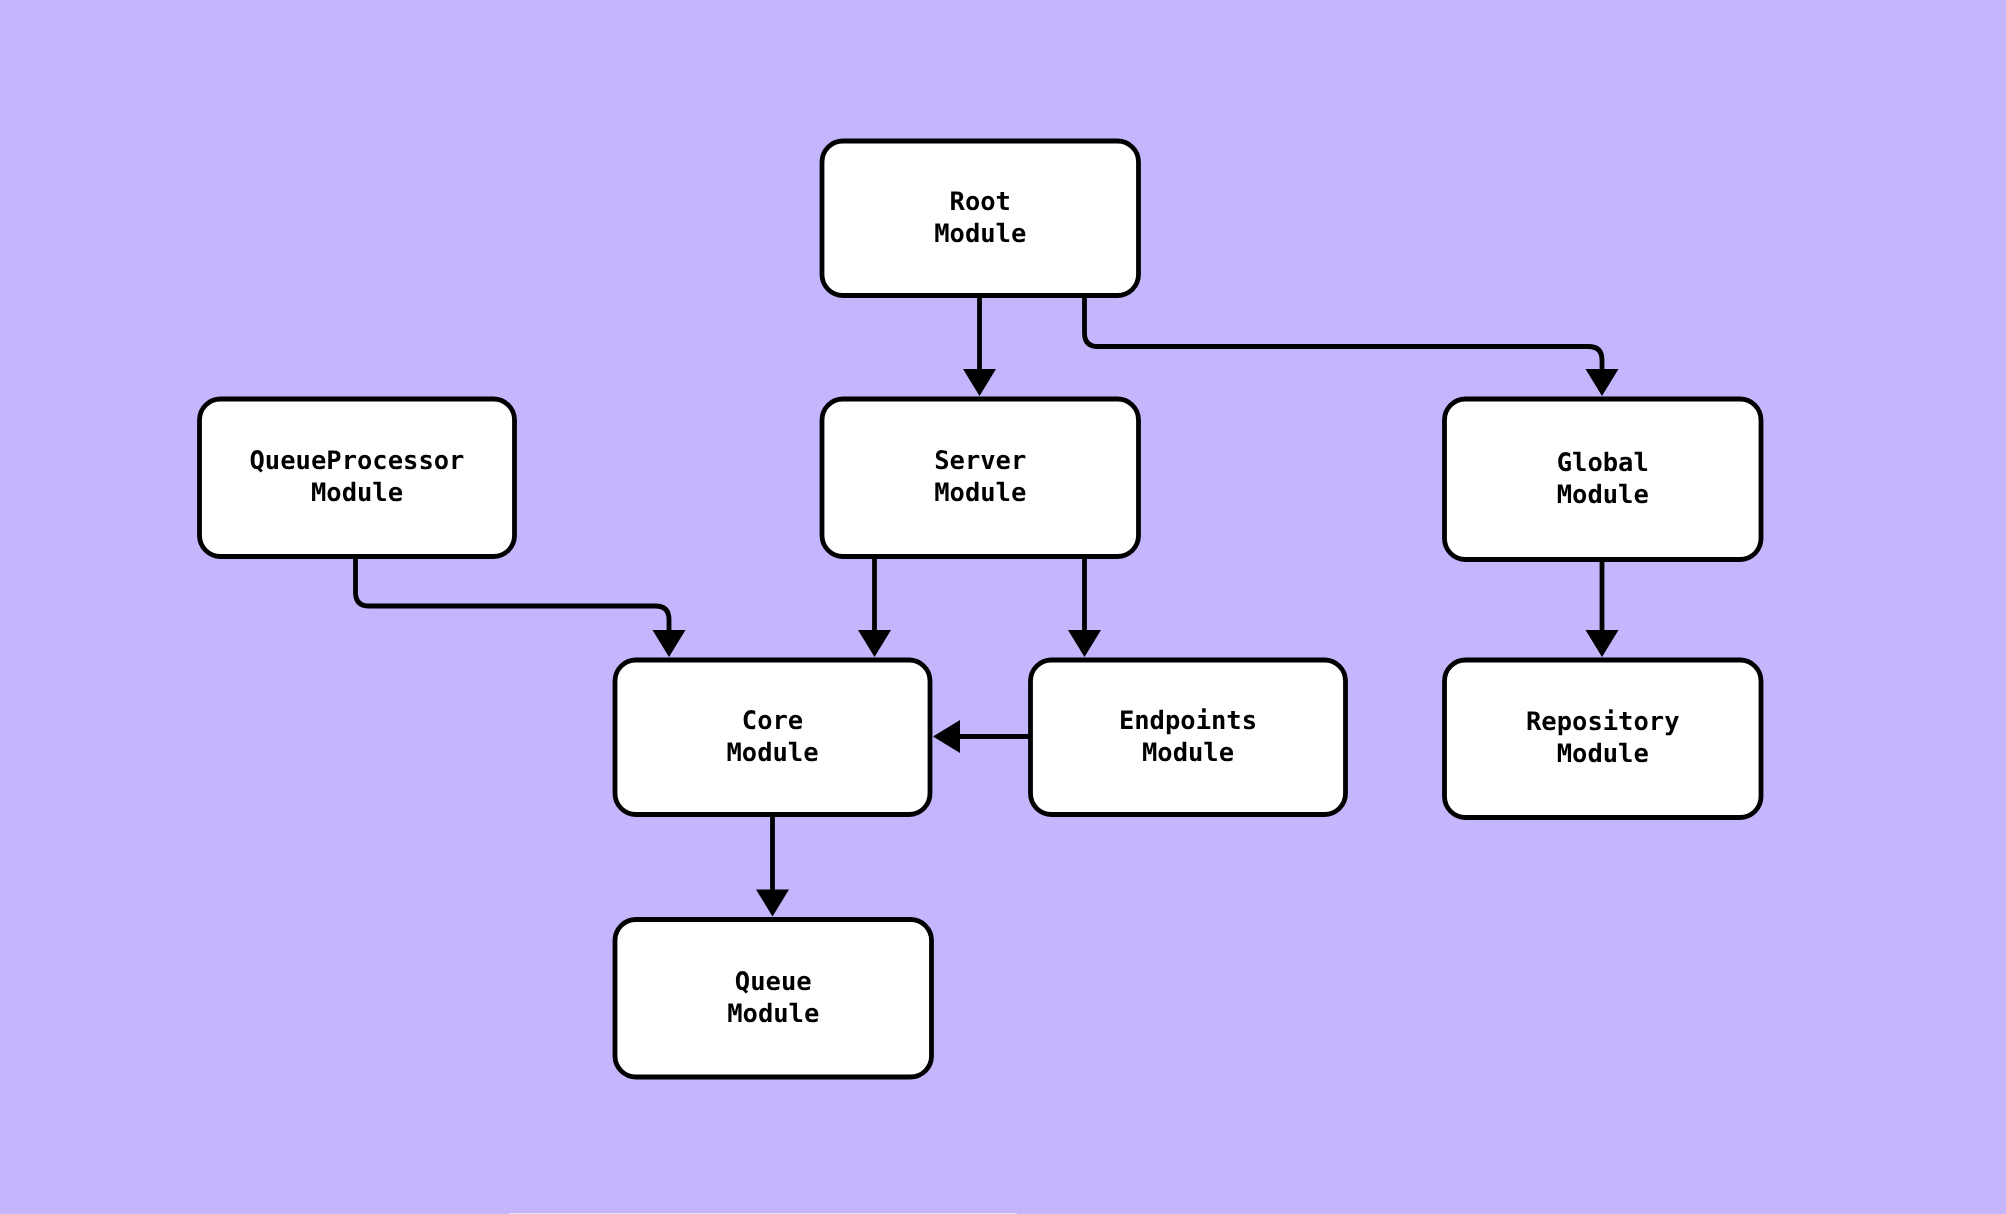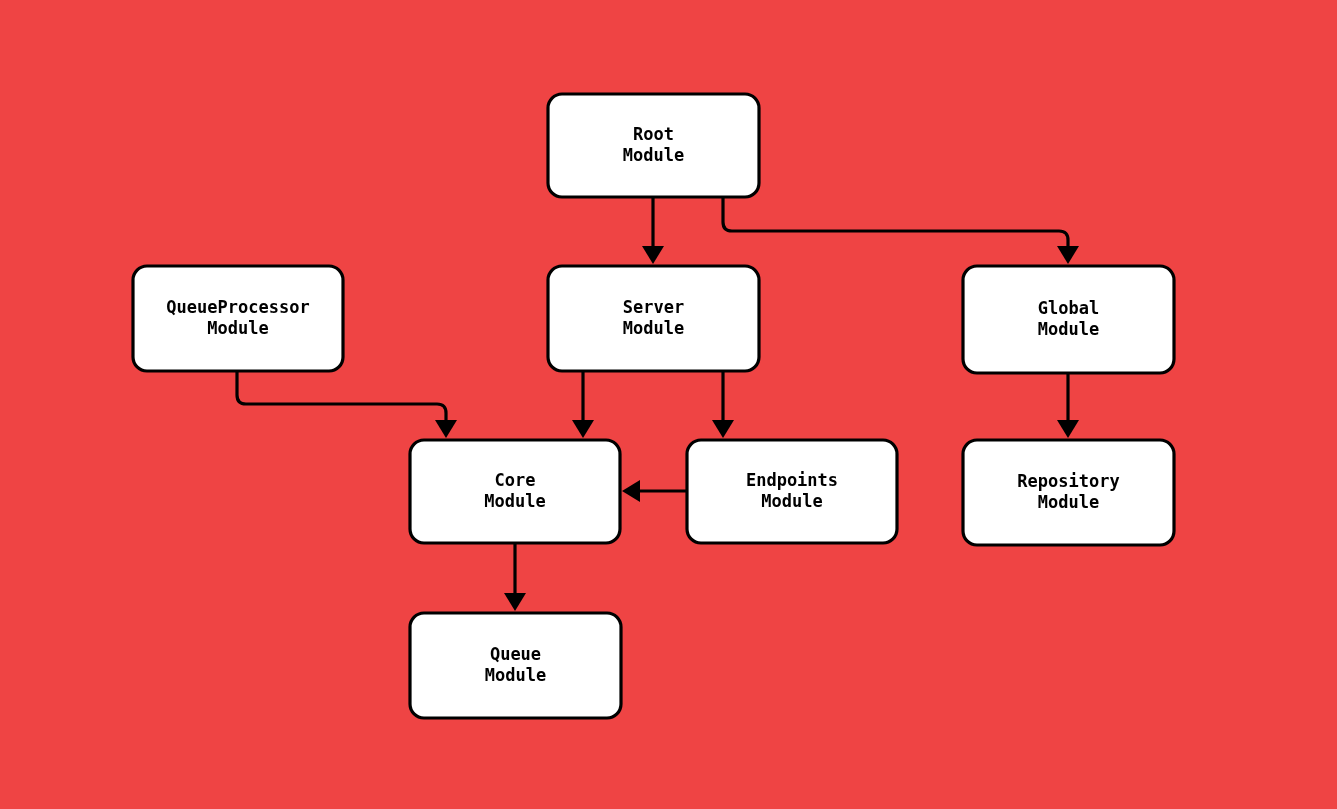--- a/index.html
+++ b/index.html
@@ -11,21 +11,21 @@
   body {
     width: 1337px;
     height: 809px;
     font-family: "DejaVu Sans Mono", "Liberation Mono", monospace;
     overflow: hidden;
   }
   #diagram-root {
     position: relative;
     width: 1337px;
     height: 809px;
-    background: #ef4444;
+    background: #c4b5fd;
   }
   #diagram-svg {
     position: absolute;
     top: 0;
     left: 0;
     width: 1337px;
     height: 809px;
     display: block;
   }
   .node-rect {

